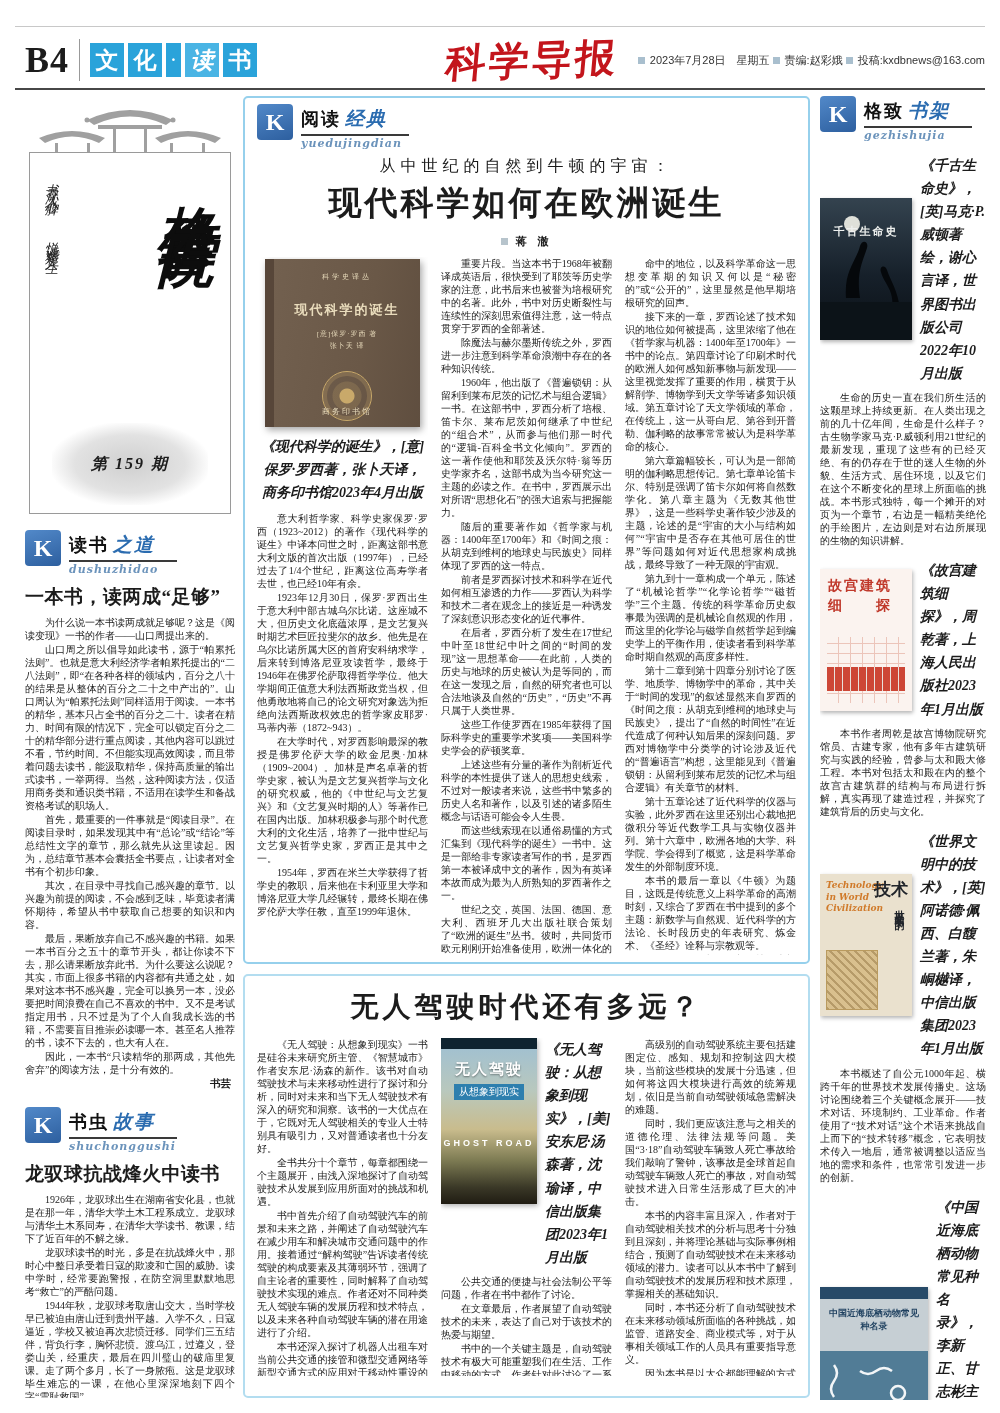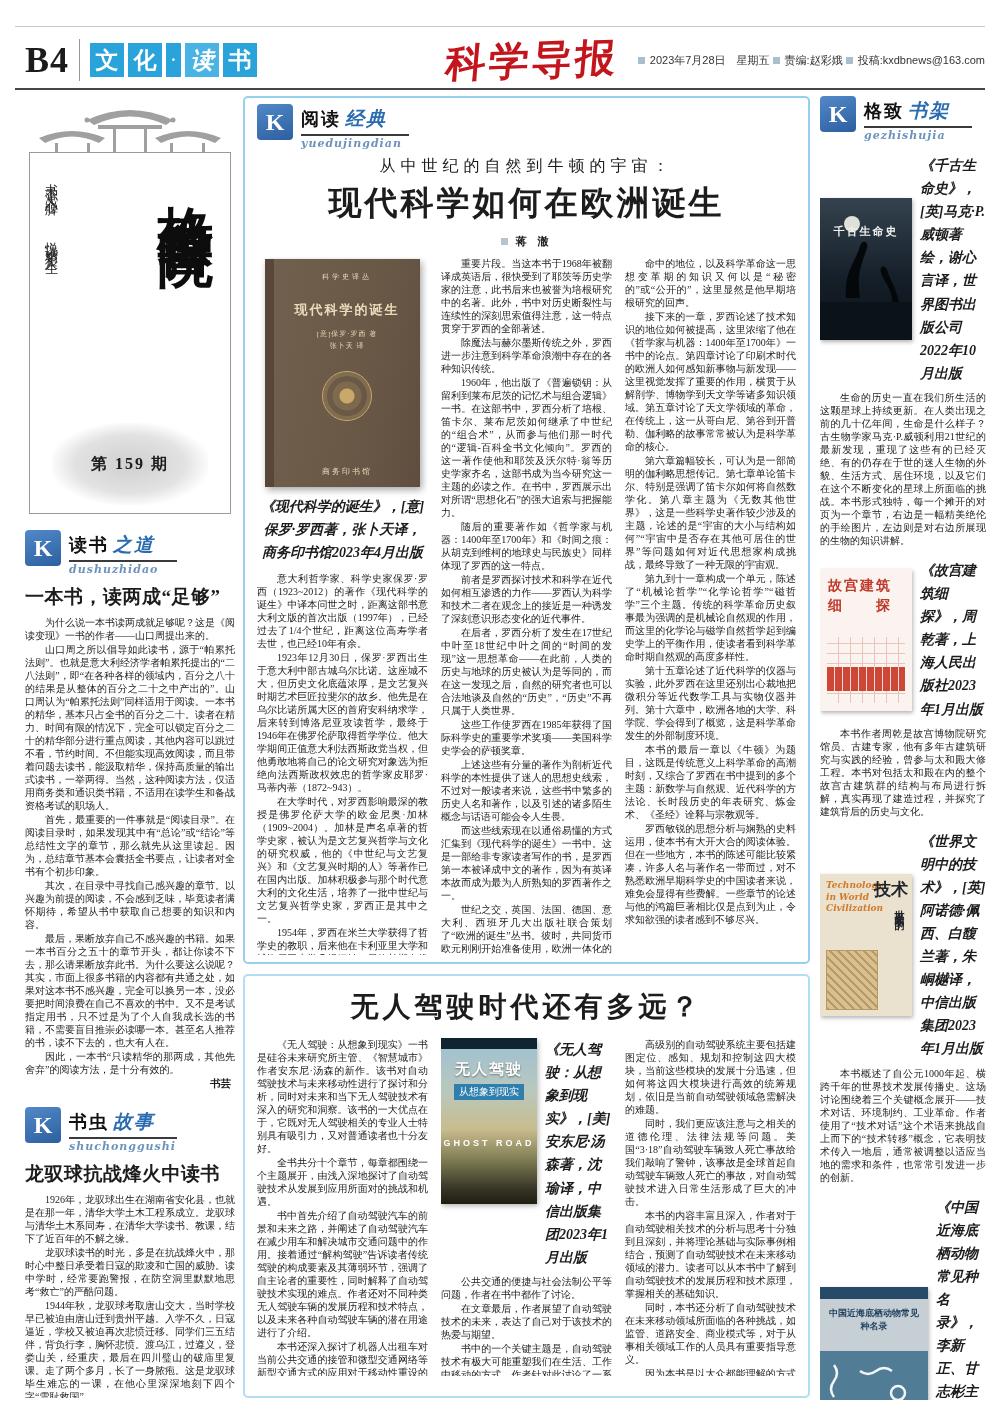--- a/index.html
+++ b/index.html
@@ -29,21 +29,21 @@
   .sec-head{display:flex;gap:8px;align-items:flex-start;margin-bottom:6px;}
   .klogo{width:36px;height:36px;border-radius:4px;background:linear-gradient(160deg,#5289c9,#2d5f9f);
          color:#fff;display:flex;align-items:center;justify-content:center;font:900 24px "Liberation Serif",serif;flex:0 0 auto;}
   .lab-row{display:inline-block;border-bottom:2px solid #3a3a3a;padding:2px 22px 2px 0;white-space:nowrap;}
   .lab1{font-size:18px;font-weight:700;color:#111;letter-spacing:2px;}
   .lab2{font-size:19px;font-weight:700;font-style:italic;color:#2b6cb0;margin-left:4px;letter-spacing:2px;}
   .pinyin{font:italic 700 11px "DejaVu Serif",serif;color:#6b93bb;letter-spacing:1px;margin-top:1px;}
   .caption{font-family:Liberation Serif, serif;font-style:italic;font-weight:700;font-size:14px;line-height:1.65;}
   
   .leftcol{position:absolute;left:25px;top:96px;width:210px;height:1302px;overflow:hidden;}
-  .mast-box{border:1px solid #9a9a9a;margin:-6px 4px 0 4px;height:360px;position:relative;background:#fff;}
+  .mast-box{border:1px solid #9a9a9a;margin:-6px 4px 0 4px;height:360px;position:relative;background:#fff;font-style:italic;}
   .slogan{position:absolute;left:12px;top:20px;writing-mode:vertical-rl;font-size:13px;letter-spacing:4px;color:#222;height:310px;}
   .mast-title{position:absolute;right:16px;top:8px;writing-mode:vertical-rl;font-size:56px;font-weight:900;
               letter-spacing:8px;color:#0d0d0d;line-height:1;font-family:"Liberation Serif",serif;}
   .ellipse{position:absolute;bottom:8px;left:50%;transform:translateX(-50%);width:156px;height:82px;
            background:radial-gradient(ellipse at center,#cfcfcf 0%,#e2e2e2 50%,rgba(255,255,255,0) 74%);
            display:flex;align-items:center;justify-content:center;}
   .issue{font-size:16px;font-weight:700;letter-spacing:2px;}
   .leftcol section{margin-top:16px;}
   .atitle{font-size:19px;font-weight:900;margin:8px 0 6px;letter-spacing:0.5px;font-family:"Liberation Serif",serif;}
   
@@ -55,21 +55,21 @@
   .bigtitle{text-align:center;font:900 33px "Liberation Sans",sans-serif;letter-spacing:3px;margin:4px 0 8px;}
   .author{text-align:center;font-size:11px;font-weight:700;letter-spacing:4px;margin-bottom:8px;
           display:flex;align-items:center;justify-content:center;gap:8px;}
   .author .sq{background:#b7c4cc;}
   .cols3{display:flex;gap:13px;}
   .box1 .cols3{height:698px;}
   .box2 .cols3{height:338px;}
   .col{flex:1;overflow:hidden;min-width:0;}
   .ftitle{text-align:center;font:900 28px "Liberation Serif",serif;letter-spacing:4px;margin:6px 0 12px;}
   
-  .cover-modern{width:146px;height:228px;margin:2px auto 8px;position:relative;
+  .cover-modern{width:146px;height:168px;margin:2px auto 8px;position:relative;
       background:linear-gradient(100deg,#72604f 0%,#6a5847 60%,#5f4e3f 100%);
       border-left:9px solid #574639;box-shadow:2px 3px 7px rgba(0,0,0,.35);color:#e9dcbc;}
   .cm-series{position:absolute;top:13px;width:100%;text-align:center;font-size:7px;letter-spacing:3px;}
   .cm-title{position:absolute;top:42px;width:100%;text-align:center;font-size:13px;font-weight:700;letter-spacing:2px;}
   .cm-auth{position:absolute;top:70px;width:100%;text-align:center;font-size:7px;letter-spacing:1px;}
   .cm-trans{position:absolute;top:82px;width:100%;text-align:center;font-size:7px;letter-spacing:1px;}
   .cm-orn{position:absolute;top:112px;left:50%;transform:translateX(-50%);width:48px;height:48px;border:1px solid #c9a96a;
           border-radius:50%;box-shadow:inset 0 0 0 4px rgba(201,169,106,.25);
           background:radial-gradient(circle,#c9a96a 0 7px,rgba(201,169,106,.2) 8px 14px,transparent 15px);}
   .cm-pub{position:absolute;bottom:10px;width:100%;text-align:center;font-size:8px;letter-spacing:2px;}
@@ -291,20 +291,21 @@
               <p class="p">而这些线索现在以通俗易懂的方式汇集到《现代科学的诞生》一书中。这是一部给非专家读者写作的书，是罗西第一本被译成中文的著作，因为有英译本故而成为最为人所熟知的罗西著作之一。</p>
               <p class="p">世纪之交，英国、法国、德国、意大利、西班牙几大出版社联合策划了“欧洲的诞生”丛书。彼时，共同货币欧元刚刚开始准备使用，欧洲一体化的浪潮正如火如荼，这一丛书显然是要在思想上呼应这一现实的政治潮流，强调跨越国别的“欧洲性”视野。</p>
             </div>
         </div>
         <div class="col">
           <div class="plist">
               <p class="p">命中的地位，以及科学革命这一思想变革期的知识又何以是“秘密的”或“公开的”，这里显然是他早期培根研究的回声。</p>
               <p class="p">接下来的一章，罗西论述了技术知识的地位如何被提高，这里浓缩了他在《哲学家与机器：1400年至1700年》一书中的论点。第四章讨论了印刷术时代的欧洲人如何感知新事物与新发现——这里视觉发挥了重要的作用，横贯于从解剖学、博物学到天文学等诸多知识领域。第五章讨论了天文学领域的革命，在传统上，这一从哥白尼、第谷到开普勒、伽利略的故事常常被认为是科学革命的核心。</p>
               <p class="p">第六章篇幅较长，可认为是一部简明的伽利略思想传记。第七章单论笛卡尔、特别是强调了笛卡尔如何将自然数学化。第八章主题为《无数其他世界》，这是一些科学史著作较少涉及的主题，论述的是“宇宙的大小与结构如何”“宇宙中是否存在其他可居住的世界”等问题如何对近代思想家构成挑战，最终导致了一种无限的宇宙观。</p>
               <p class="p">第九到十一章构成一个单元，陈述了“机械论哲学”“化学论哲学”“磁哲学”三个主题。传统的科学革命历史叙事最为强调的是机械论自然观的作用，而这里的化学论与磁学自然哲学起到编史学上的平衡作用，使读者看到科学革命时期自然观的高度多样性。</p>
+              <p class="p">第十二章到第十四章分别讨论了医学、地质学、博物学中的革命，其中关于“时间的发现”的叙述显然来自罗西的《时间之痕：从胡克到维柯的地球史与民族史》，提出了“自然的时间性”在近代造成了何种认知后果的深刻问题。罗西对博物学中分类学的讨论涉及近代的“普遍语言”构想，这里能见到《普遍锁钥：从留利到莱布尼茨的记忆术与组合逻辑》有关章节的材料。</p>
               <p class="p">第十五章论述了近代科学的仪器与实验，此外罗西在这里还别出心裁地把微积分等近代数学工具与实物仪器并列。第十六章中，欧洲各地的大学、科学院、学会得到了概览，这是科学革命发生的外部制度环境。</p>
               <p class="p">本书的最后一章以《牛顿》为题目，这既是传统意义上科学革命的高潮时刻，又综合了罗西在书中提到的多个主题：新数学与自然观、近代科学的方法论、长时段历史的年表研究、炼金术、《圣经》诠释与宗教观等。</p>
               <p class="p">罗西敏锐的思想分析与娴熟的史料运用，使本书有大开大合的阅读体验。但在一些地方，本书的陈述可能比较紧凑，许多人名与著作名一带而过，对不熟悉欧洲早期科学史的中国读者来说，难免会显得有些费解。一些章节的论述与他的鸿篇巨著相比仅是点到为止，令求知欲强的读者感到不够尽兴。</p>
             </div>
         </div>
       </div>
     </div>
 
     <div class="box box2">
       <h1 class="ftitle">无人驾驶时代还有多远？</h1>

